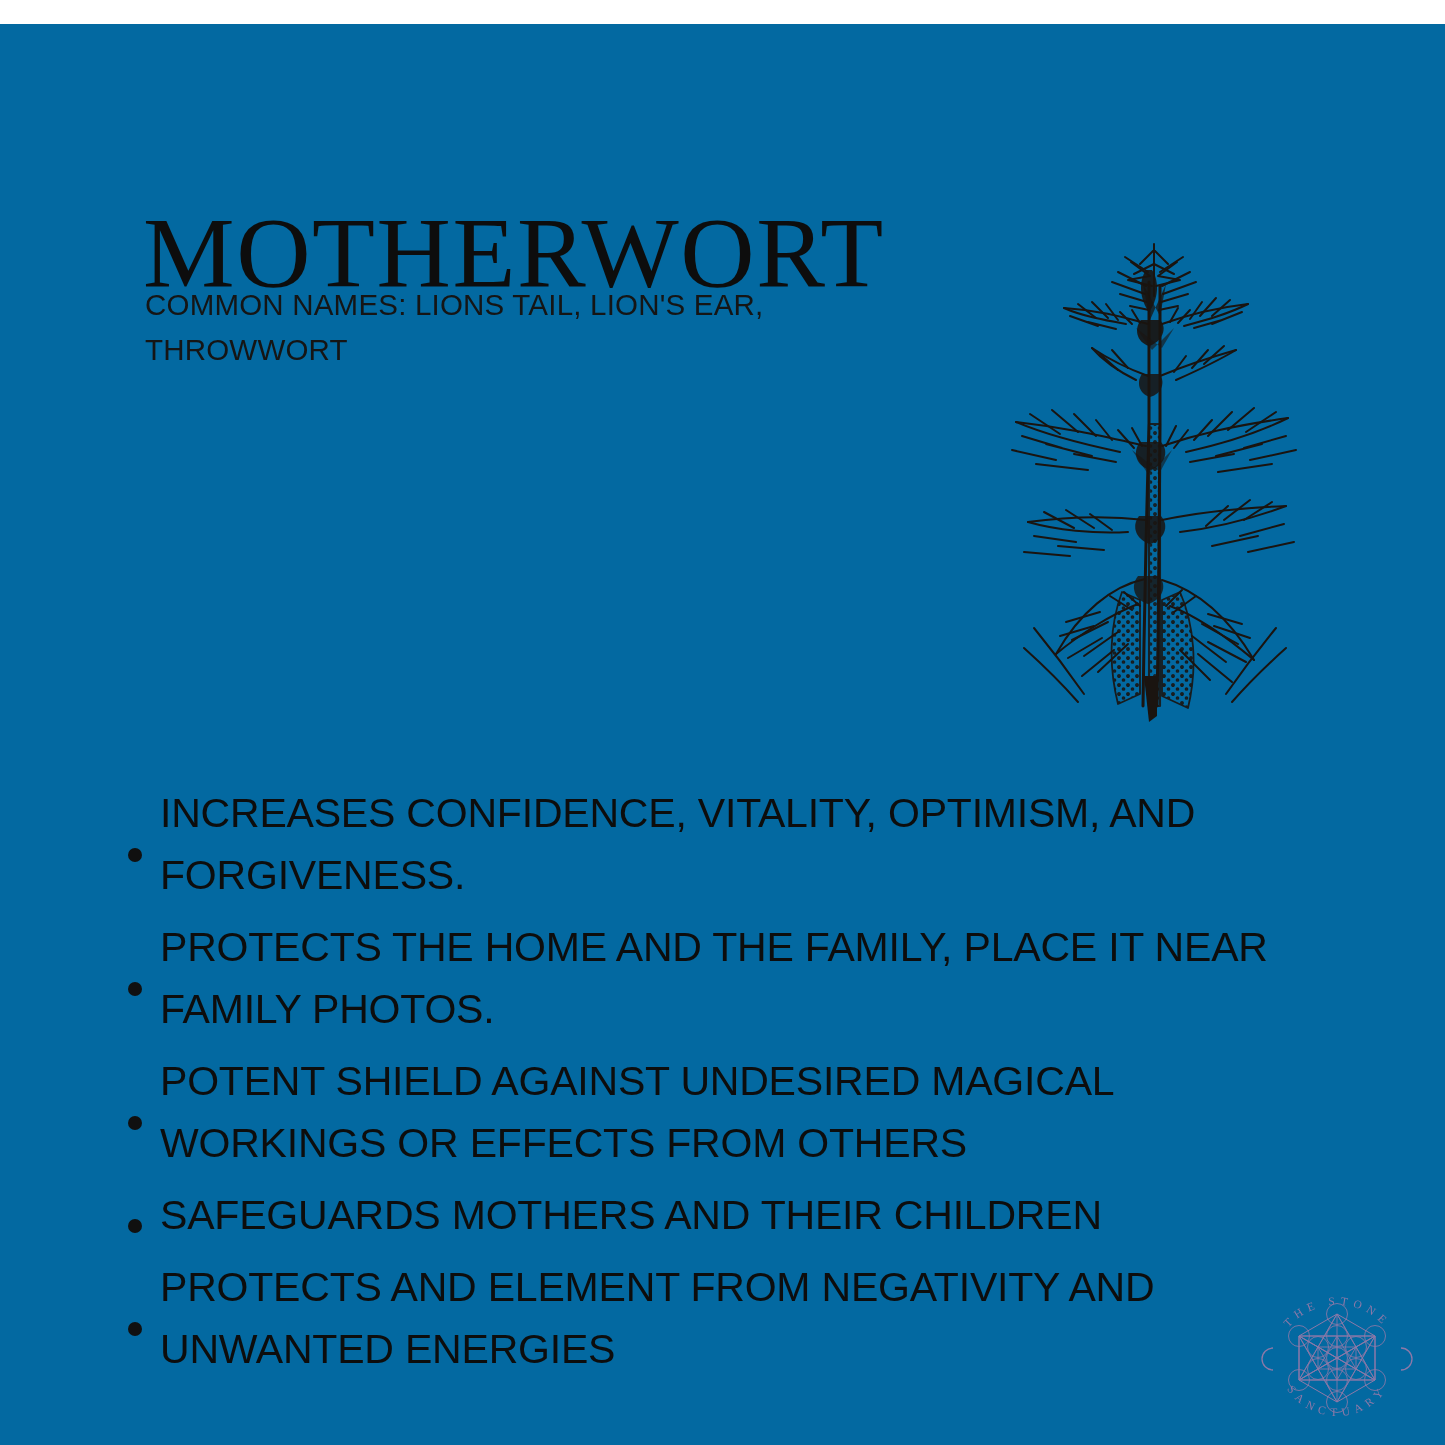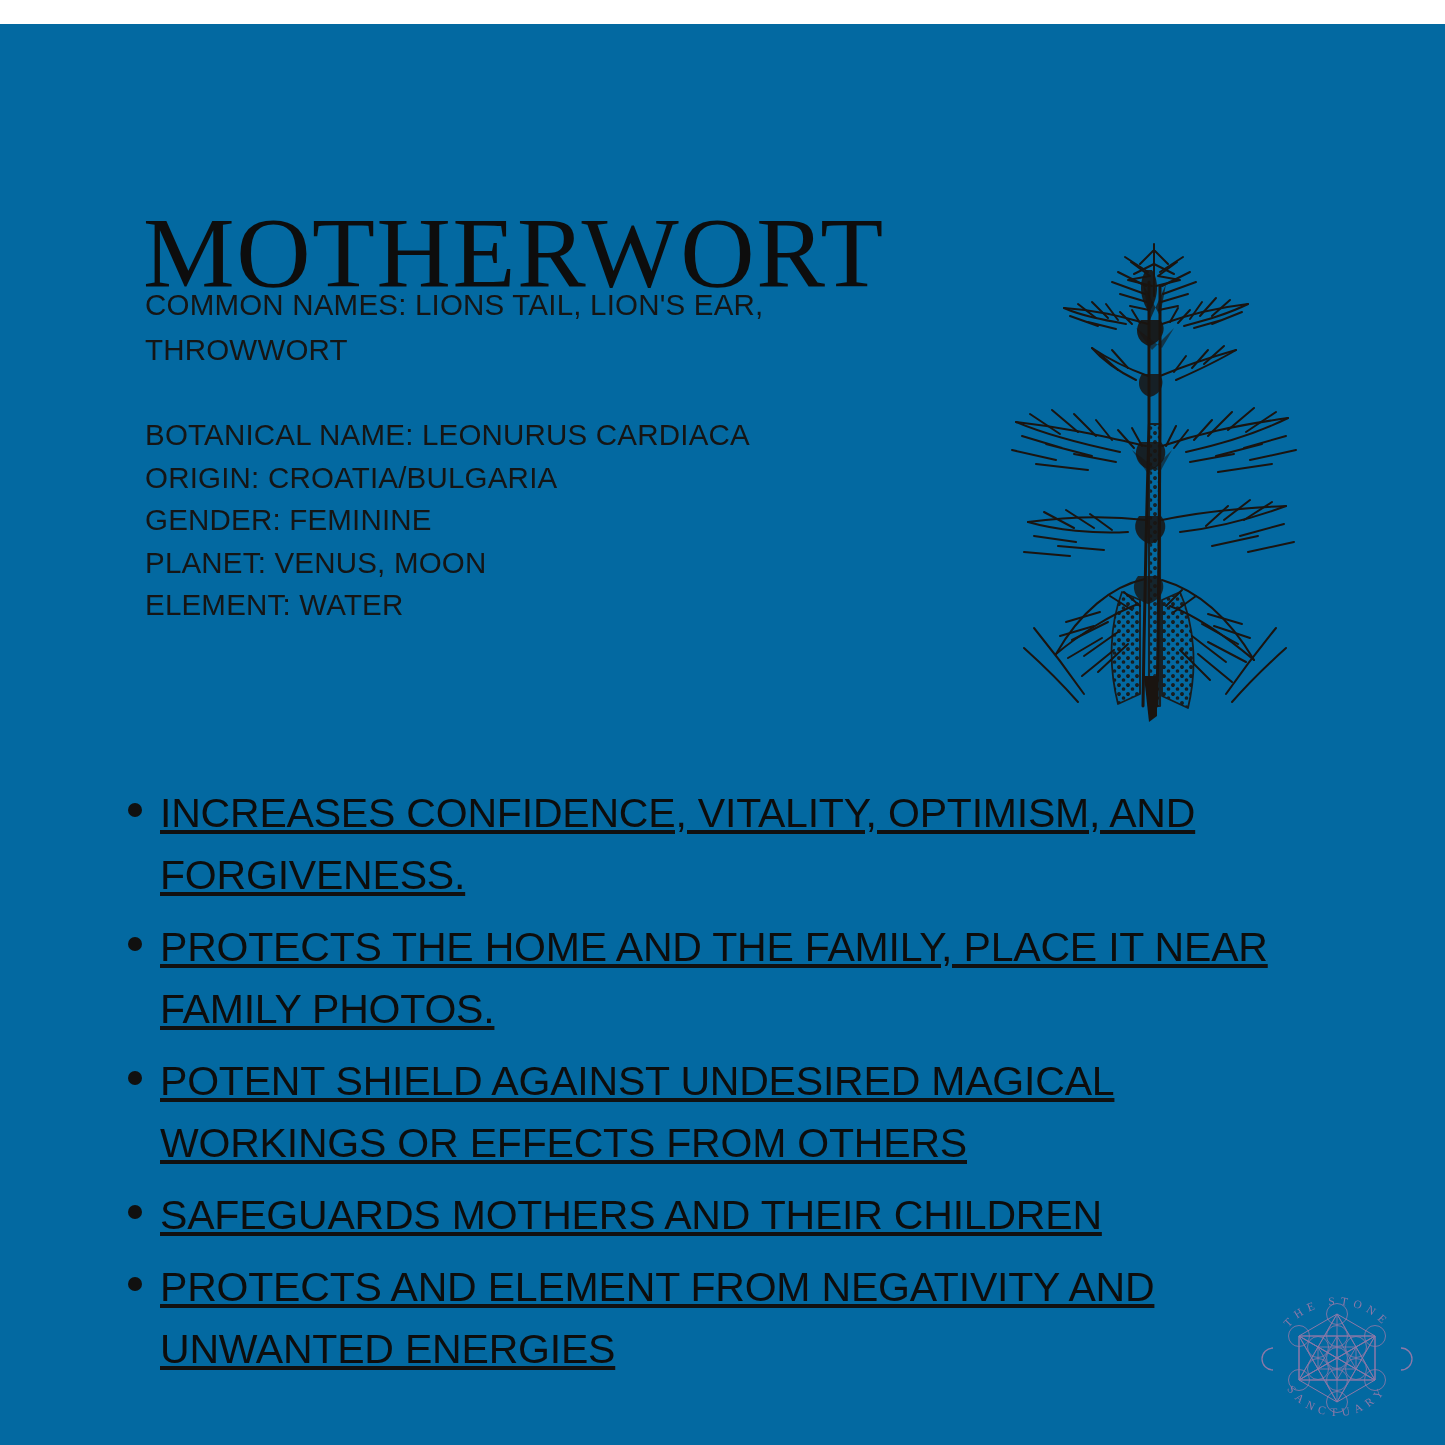--- a/index.html
+++ b/index.html
@@ -80,23 +80,22 @@
 
   
   .benefits {
     position: absolute;
     left: 128px;
     top: 758px;
     width: 1200px;
   }
   .benefit-item {
     display: flex;
-    align-items: flex-start;
+    align-items: center;
     margin-bottom: 10px;
-    text-decoration: underline;
   }
   .benefit-dot {
     flex: 0 0 auto;
     width: 14px;
     height: 14px;
     border-radius: 50%;
     background: #101010;
     margin-top: 21px;
     margin-right: 18px;
   }
@@ -124,27 +123,20 @@
 </style>
 </head>
 <body>
 
 <div class="card">
 
   <h1 class="title">MOTHERWORT</h1>
 
   <div class="meta-common">COMMON NAMES: LIONS TAIL, LION'S EAR, THROWWORT</div>
 
-  <div class="meta-facts">
-    <div class="fact-line">BOTANICAL NAME: LEONURUS CARDIACA</div>
-    <div class="fact-line">ORIGIN: CROATIA/BULGARIA</div>
-    <div class="fact-line">GENDER: FEMININE</div>
-    <div class="fact-line">PLANET: VENUS, MOON</div>
-    <div class="fact-line">ELEMENT: WATER</div>
-  </div>
 
   <div class="plant">
     <svg viewBox="0 0 310 505" xmlns="http://www.w3.org/2000/svg" fill="none" stroke="#1a1410" stroke-width="2.1" stroke-linecap="round" stroke-linejoin="round">
       <defs>
         <pattern id="speck" width="9" height="9" patternUnits="userSpaceOnUse">
           <circle cx="2" cy="2" r="0.9" fill="#1a1410"></circle>
           <circle cx="6.5" cy="6" r="0.8" fill="#1a1410"></circle>
         </pattern>
       </defs>
 

